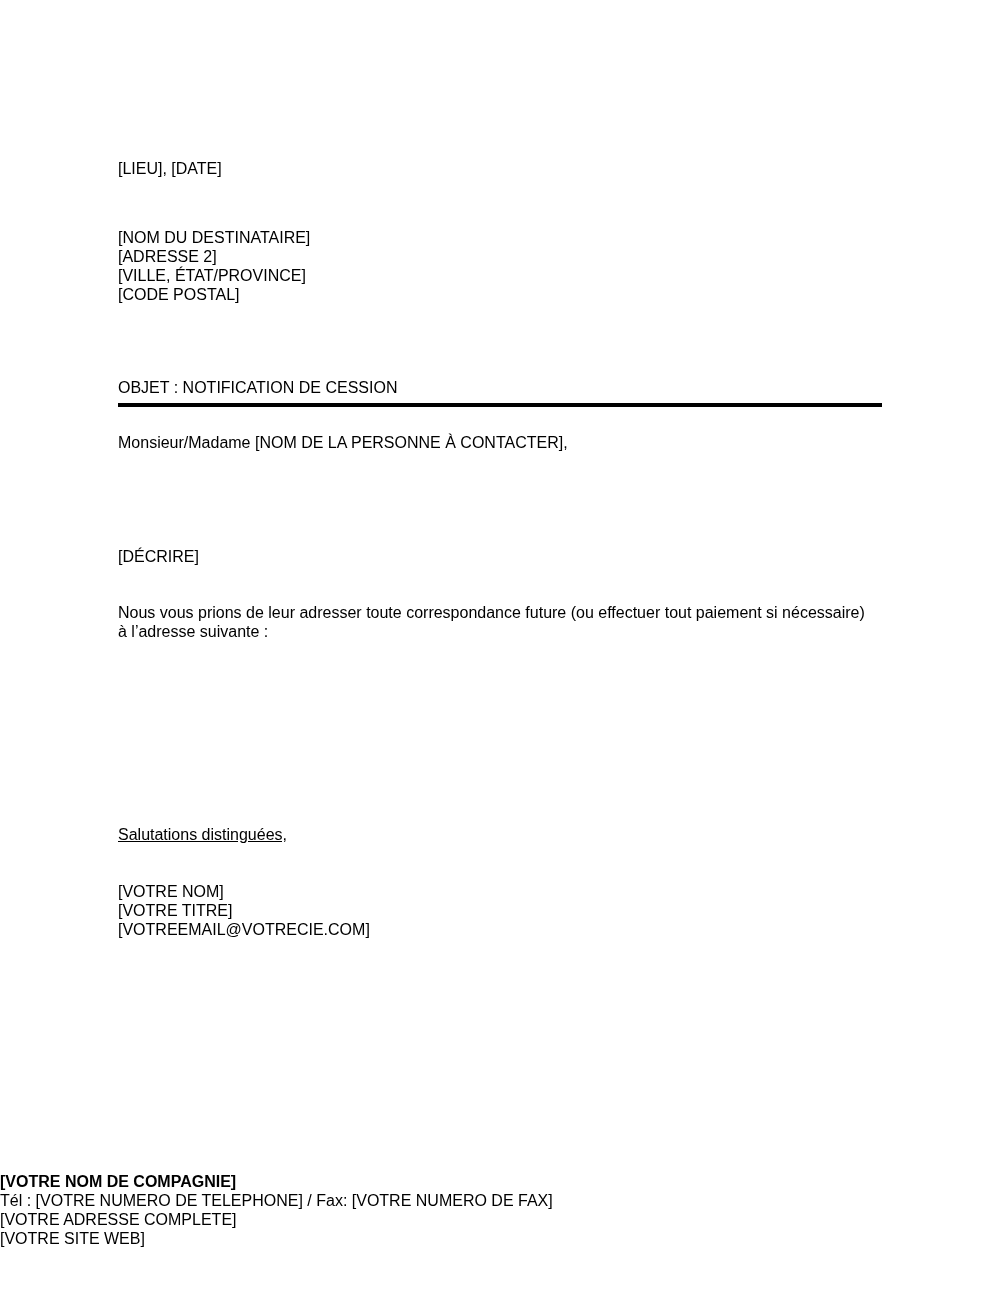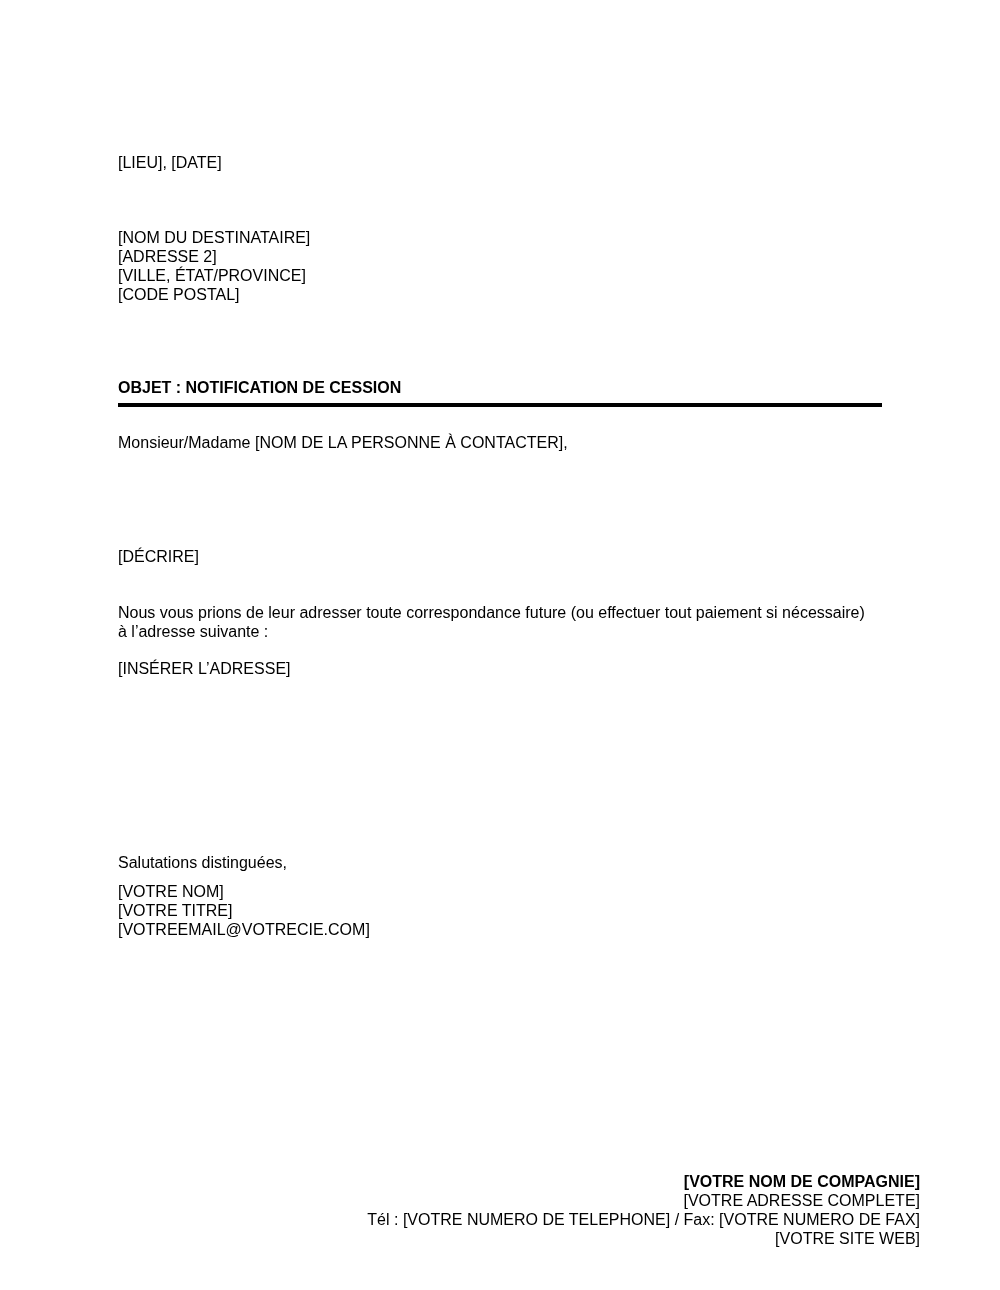--- a/index.html
+++ b/index.html
@@ -28,47 +28,46 @@
       left: 118px;
       width: 764px;
     }
     .line { display: block; white-space: nowrap; }
     .para {
       display: block;
       text-align: justify;
       white-space: normal;
     }
     .subject {
-      font-weight: bold;
+      font-weight: normal;
     }
     .rule {
       position: absolute;
       left: 118px;
       top: 403px;
       width: 764px;
       height: 4px;
       background: #000000;
     }
     .footer {
       position: absolute;
       left: 0;
       width: 876px;
       top: 1172px;
-      text-align: right;
-      padding-left: 44px;
+      text-align: left;
     }
     .footer .line { white-space: nowrap; }
     .bold { font-weight: bold; }
   </style>
 </head>
 <body>
 
 <div class="page">
 
-  <div class="block" style="top:153px;">
+  <div class="block" style="top:159px;">
     <span class="line">[LIEU], [DATE]</span>
   </div>
 
   <div class="block" style="top:228px;">
     <span class="line">[NOM DU DESTINATAIRE]</span>
     <span class="line">[ADRESSE 2]</span>
     <span class="line">[VILLE, ÉTAT/PROVINCE]</span>
     <span class="line">[CODE POSTAL]</span>
   </div>
 
@@ -85,35 +84,32 @@
 
   <div class="block" style="top:547px;">
     <span class="line">[DÉCRIRE]</span>
   </div>
 
   <div class="block" style="top:603px;">
     <span class="line">Nous vous prions de leur adresser toute correspondance future (ou effectuer tout paiement si nécessaire)</span>
     <span class="line">à l’adresse suivante :</span>
   </div>
 
-  <div class="block" style="top:659px;">
-    <span class="line">[INSÉRER L’ADRESSE]</span>
-  </div>
 
 
-  <div class="block" style="top:853px;">
+  <div class="block" style="top:825px;text-decoration:underline;">
     <span class="line">Salutations distinguées,</span>
   </div>
 
   <div class="block" style="top:882px;">
     <span class="line">[VOTRE NOM]</span>
     <span class="line">[VOTRE TITRE]</span>
     <span class="line">[VOTREEMAIL@VOTRECIE.COM]</span>
   </div>
 
   <div class="footer">
     <span class="line bold">[VOTRE NOM DE COMPAGNIE]</span>
+    <span class="line">Tél : [VOTRE NUMERO DE TELEPHONE] / Fax: [VOTRE NUMERO DE FAX]</span>
     <span class="line">[VOTRE ADRESSE COMPLETE]</span>
-    <span class="line">Tél : [VOTRE NUMERO DE TELEPHONE] / Fax: [VOTRE NUMERO DE FAX]</span>
     <span class="line">[VOTRE SITE WEB]</span>
   </div>
 
 </div>
 
 </body></html>

